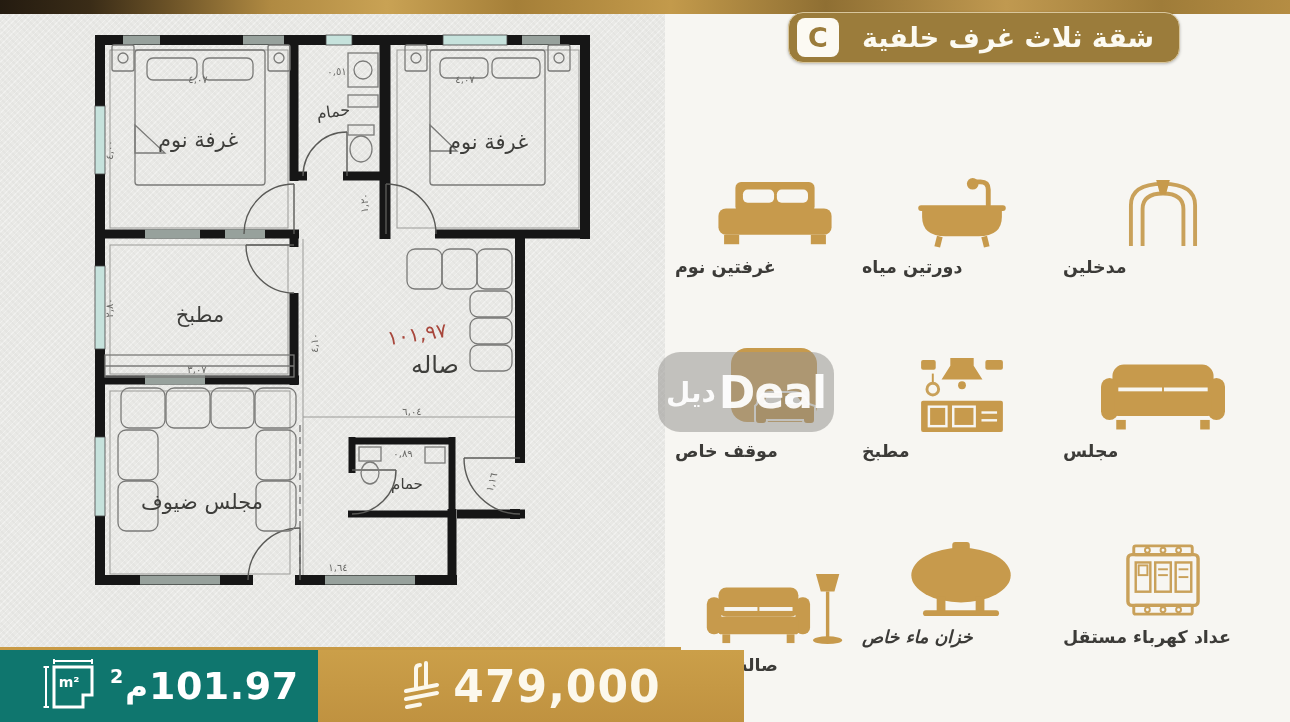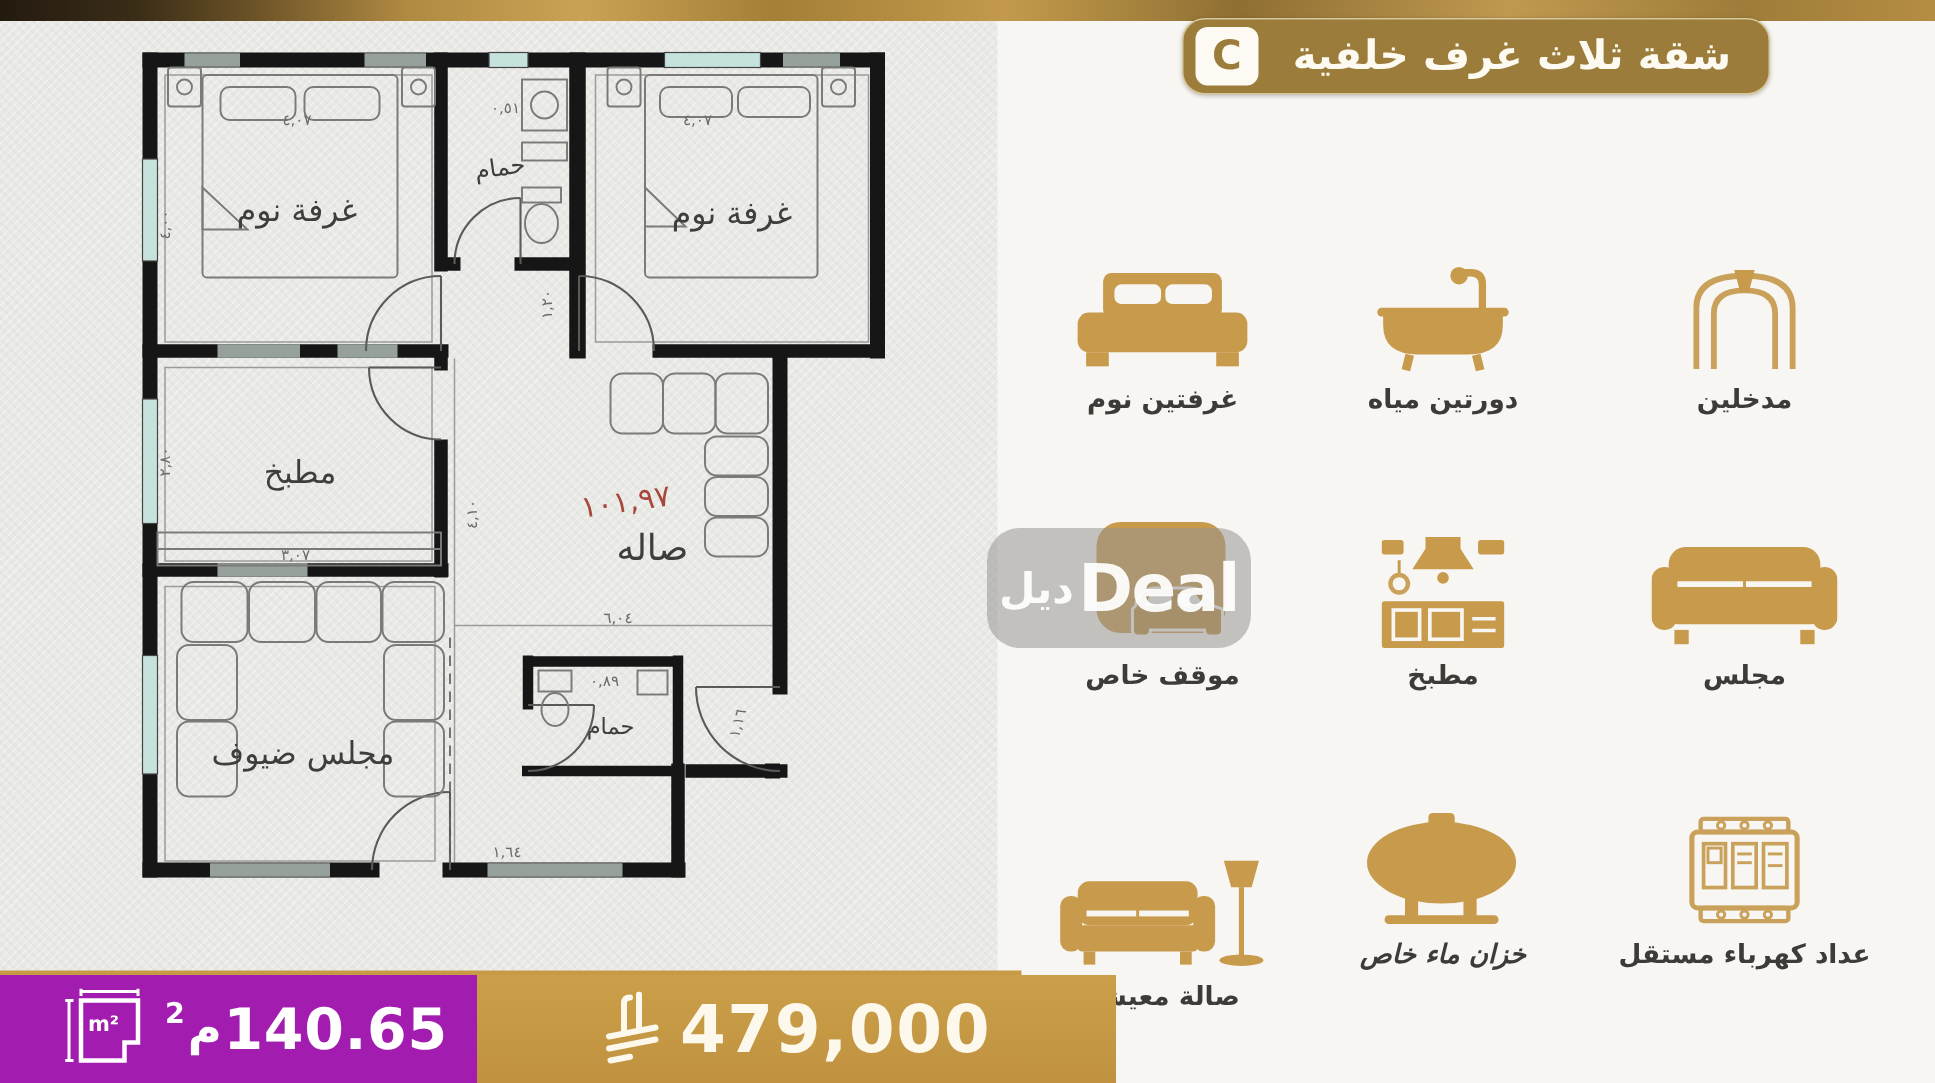--- a/index.html
+++ b/index.html
@@ -19,34 +19,34 @@
   
   .banner { position:absolute; left:788px; top:12px; width:392px; height:51px; background:#9B7C3B;
     border:1px solid #d8c69c; border-radius:15px; display:flex; align-items:center; padding:0 8px; z-index:7;
     box-shadow:0 1px 3px rgba(0,0,0,.25); }
   .banner .badge { width:42px; height:39px; background:#FCFAF3; border-radius:8px; color:#9B7C3B;
     font-weight:bold; font-size:27px; display:flex; align-items:center; justify-content:center; }
   .banner .title { flex:1; text-align:center; direction:rtl; color:#FCFAF1; font-weight:bold; font-size:27px;
     letter-spacing:.5px; padding-left:6px; }
 
   
-  .feat { position:absolute; width:200px; text-align:center; }
+  .feat { position:absolute; width:200px; text-align:left; }
   .feat .ic { height:80px; display:flex; align-items:flex-end; justify-content:center; }
   .feat .lbl { margin-top:9px; direction:rtl; font-weight:bold; font-size:17.5px; color:#3C3B38; }
 
   
   .watermark { position:absolute; left:658px; top:352px; width:176px; height:80px; border-radius:22px;
     background:rgba(152,150,146,.55); z-index:20; display:flex; align-items:center; justify-content:center;
     gap:3px; }
   .watermark .ar { color:rgba(255,255,255,.93); font-weight:bold; font-size:28px; direction:rtl; }
   .watermark .lat { color:rgba(255,255,255,.93); font-weight:bold; font-size:44px; letter-spacing:-1px; }
 
   
   .footer-goldline { position:absolute; left:0; top:647px; width:681px; height:3px; background:#C89A45; z-index:8; }
-  .footer-black { position:absolute; left:0; top:650px; width:318px; height:72px; background:#a21caf; z-index:9;
+  .footer-black { position:absolute; left:0; top:650px; width:318px; height:72px; background:#0f766e; z-index:9;
     display:flex; align-items:center; padding-left:42px; color:#fff; }
   .footer-black .num { font-size:38px; font-weight:bold; letter-spacing:.5px; }
   .footer-black .meem { font-size:31px; font-weight:bold; margin:0 1px 0 2px; }
   .footer-black .sup { font-size:19px; font-weight:bold; transform:translateY(-10px); }
   .footer-black svg { margin-right:12px; }
   .footer-gold { position:absolute; left:318px; top:650px; width:426px; height:72px; z-index:9;
     background:linear-gradient(180deg,#CB9F49 0%,#C09240 100%);
     display:flex; align-items:center; justify-content:center; gap:12px; }
   .footer-gold .price { color:#FCF8EC; font-size:44px; font-weight:bold; letter-spacing:1px; }
 
@@ -368,21 +368,21 @@
       <text x="27" y="28" fill="#fff" font-size="14" font-weight="bold" text-anchor="middle" font-family="DejaVu Sans, sans-serif">m²</text>
       <line x1="12" y1="2" x2="50" y2="2" stroke="#fff" stroke-width="2"></line>
       <line x1="12" y1="0" x2="12" y2="5" stroke="#fff" stroke-width="2"></line>
       <line x1="50" y1="0" x2="50" y2="5" stroke="#fff" stroke-width="2"></line>
       <line x1="4" y1="8" x2="4" y2="48" stroke="#fff" stroke-width="2"></line>
       <line x1="1.5" y1="8" x2="7" y2="8" stroke="#fff" stroke-width="2"></line>
       <line x1="1.5" y1="48" x2="7" y2="48" stroke="#fff" stroke-width="2"></line>
     </svg>
     <span class="sup">2</span>
     <span class="meem">م</span>
-    <span class="num">140.65</span>
+    <span class="num">101.97</span>
   </div>
 
   <div class="footer-gold">
     <svg width="40" height="50" viewBox="0 0 40 50">
       <g stroke="#FCF8EC" stroke-width="4" stroke-linecap="round" fill="none">
         <path d="M15,8 Q15,4 19,4"></path>
         <line x1="15" y1="8" x2="15" y2="28"></line>
         <line x1="25" y1="2" x2="25" y2="24"></line>
         <line x1="5" y1="30" x2="36" y2="24"></line>
         <line x1="5" y1="38" x2="36" y2="32"></line>

